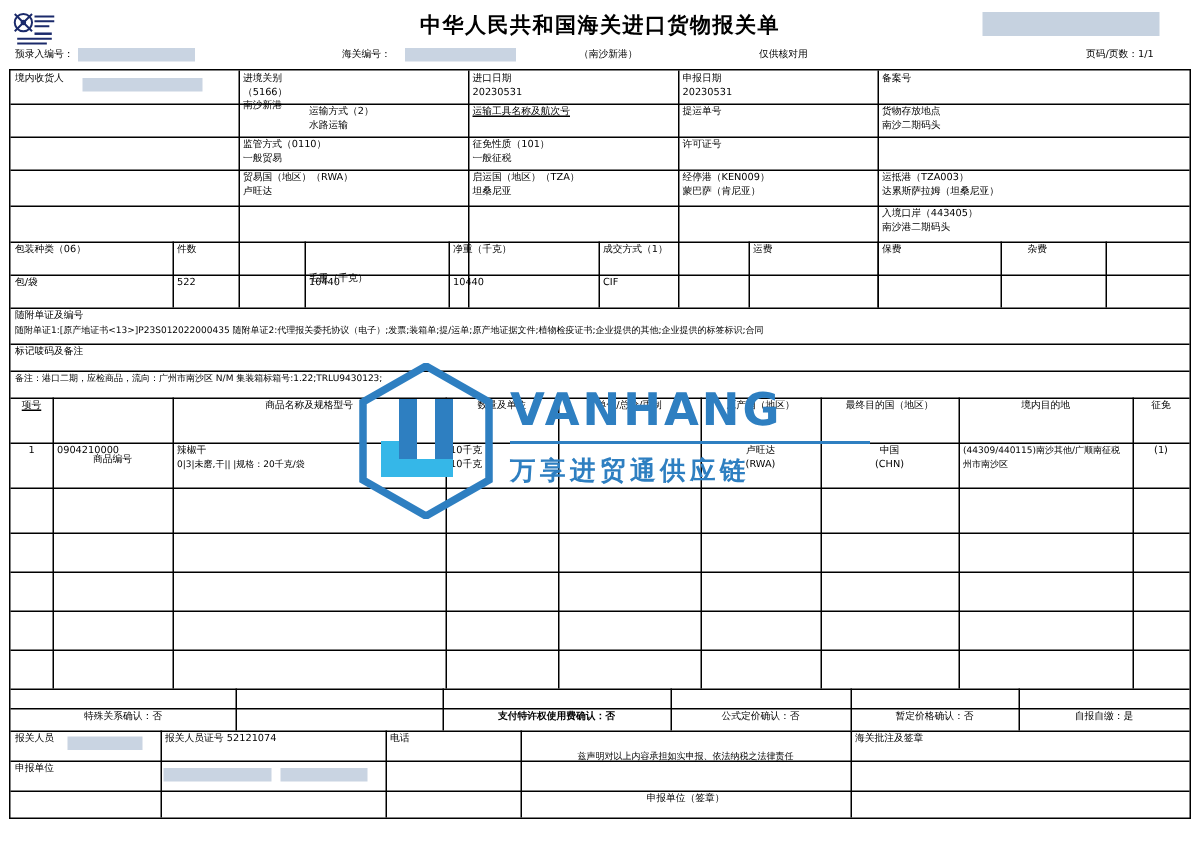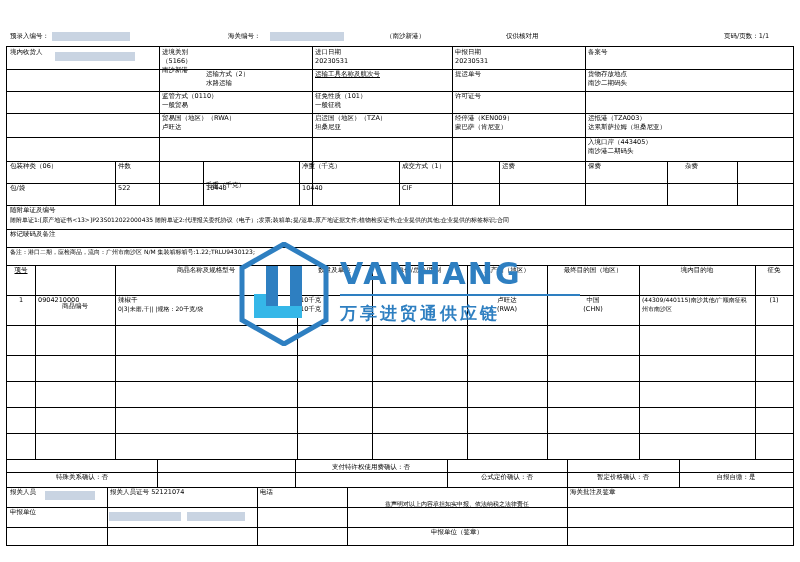--- a/index.html
+++ b/index.html
@@ -39,20 +39,36 @@
   .wm-hex{position:absolute;left:10px;top:2px;width:92px;height:104px;}
   .wm-text1{position:absolute;left:112px;top:16px;font-size:30px;font-weight:bold;color:#2e7fc1;letter-spacing:2px;font-family:"DejaVu Sans",sans-serif;}
   .wm-text2{position:absolute;left:112px;top:62px;font-size:17px;font-weight:bold;color:#2e7fc1;letter-spacing:3px;}
   .wm-bar{position:absolute;left:112px;top:54px;width:240px;height:2px;background:#2e7fc1;}
 </style>
 </head>
 <body>
 
 <div class="sheet">
 
+  <div class="hdr">
+    <svg class="logo" viewBox="0 0 40 34">
+      <g stroke="#1b2a6b" stroke-width="1.6" fill="none">
+        <path d="M4 4 L18 18 M18 4 L4 18"></path>
+        <circle cx="11" cy="11" r="7"></circle>
+        <path d="M20 6 L36 6 M20 10 L36 10 M20 14 L32 14"></path>
+        <path d="M6 24 L34 24 M6 28 L30 28"></path>
+      </g>
+      <g fill="#1b2a6b">
+        <circle cx="11" cy="11" r="2.2"></circle>
+        <rect x="20" y="19" width="14" height="2"></rect>
+      </g>
+    </svg>
+    <div class="title">中华人民共和国海关进口货物报关单</div>
+    <div class="hdr-redact"></div>
+  </div>
 
   <div style="position:absolute;left:6px;top:28px;width:788px;height:18px;">
     <span class="lbl" style="position:absolute;left:4px;top:4px;">预录入编号：</span>
     <span class="redact" style="position:absolute;left:46px;top:4px;width:78px;"></span>
 
     <span class="lbl" style="position:absolute;left:222px;top:4px;">海关编号：</span>
     <span class="redact" style="position:absolute;left:264px;top:4px;width:74px;"></span>
 
     <span class="lbl" style="position:absolute;left:380px;top:4px;">（南沙新港）</span>
     <span class="lbl" style="position:absolute;left:500px;top:4px;">仅供核对用</span>
@@ -292,21 +308,21 @@
 
     <div class="vline" style="left:150px;top:412px;height:28px;"></div>
     <div class="vline" style="left:288px;top:412px;height:28px;"></div>
     <div class="vline" style="left:440px;top:412px;height:28px;"></div>
     <div class="vline" style="left:560px;top:412px;height:28px;"></div>
     <div class="vline" style="left:672px;top:412px;height:28px;"></div>
 
     <div class="cell" style="left:0;top:425px;width:150px;height:15px;text-align:center;">
       <span class="lbl">特殊关系确认：</span><span class="val">否</span>
     </div>
-    <div class="cell" style="left:288px;top:415px;width:152px;height:15px;text-align:center;">
+    <div class="cell" style="left:288px;top:425px;width:152px;height:15px;text-align:center;font-weight:bold;">
       <span class="lbl">支付特许权使用费确认：</span><span class="val">否</span>
     </div>
     <div class="cell" style="left:440px;top:425px;width:120px;height:15px;text-align:center;">
       <span class="lbl">公式定价确认：</span><span class="val">否</span>
     </div>
     <div class="cell" style="left:560px;top:425px;width:112px;height:15px;text-align:center;">
       <span class="lbl">暂定价格确认：</span><span class="val">否</span>
     </div>
     <div class="cell" style="left:672px;top:425px;width:114px;height:15px;text-align:center;">
       <span class="lbl">自报自缴：</span><span class="val">是</span>

